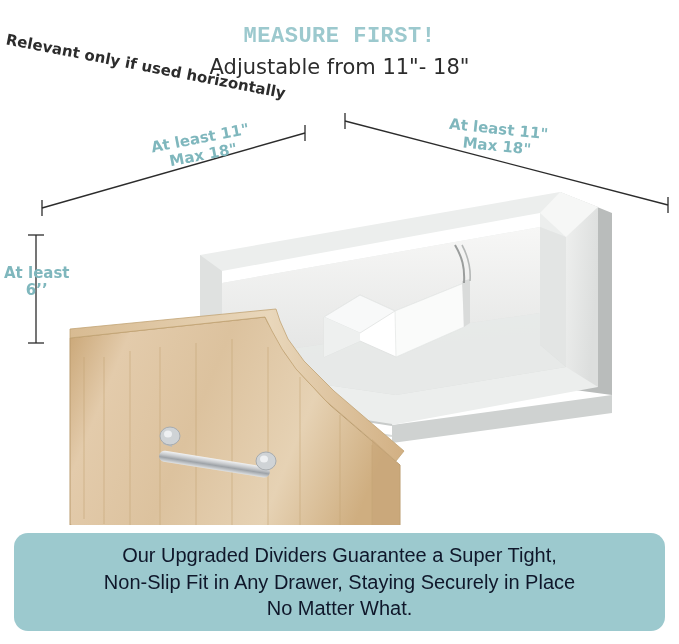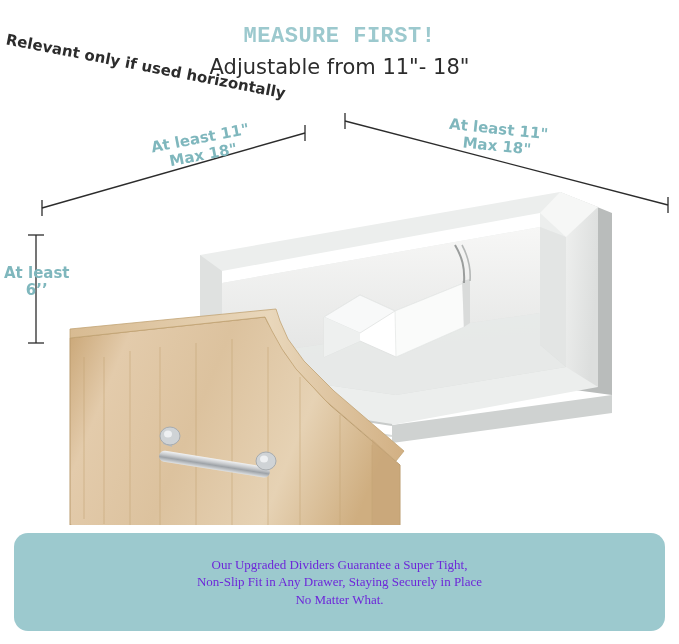--- a/index.html
+++ b/index.html
@@ -102,25 +102,25 @@
     top: 533px;
     width: 651px;
     height: 98px;
     background: #9cc9ce;
     border-radius: 14px;
     display: flex;
     align-items: center;
     justify-content: center;
   }
   .banner-text {
-    color: #6d28d9;
-    font-size: 13px;
+    color: #0f172a;
+    font-size: 20px;
     line-height: 1.32;
     text-align: center;
-    font-family: Liberation Serif, serif;
+    font-family: Liberation Sans, sans-serif;
     white-space: pre-line;
     padding: 0 14px;
   }
 </style>
 </head>
 <body>
 
 <div class="page">
 
   <div class="header">

